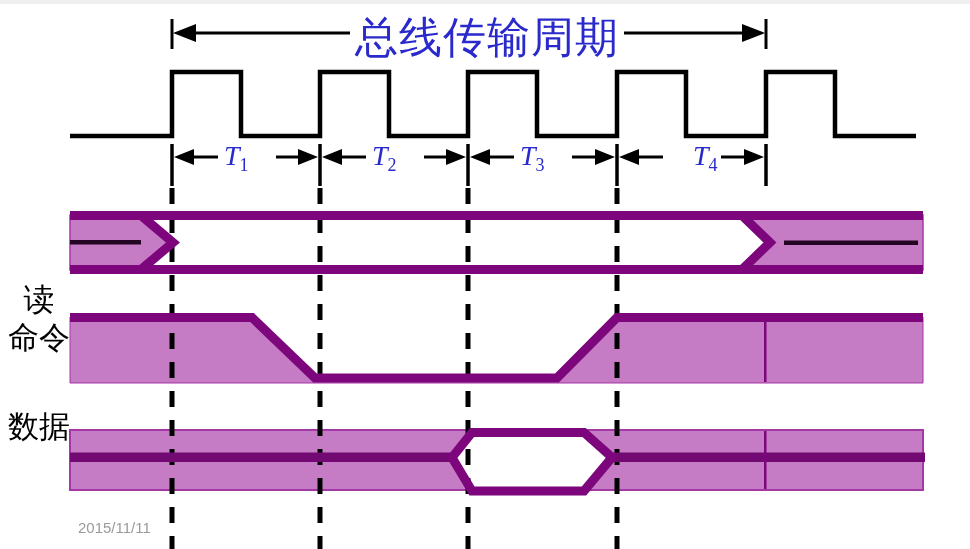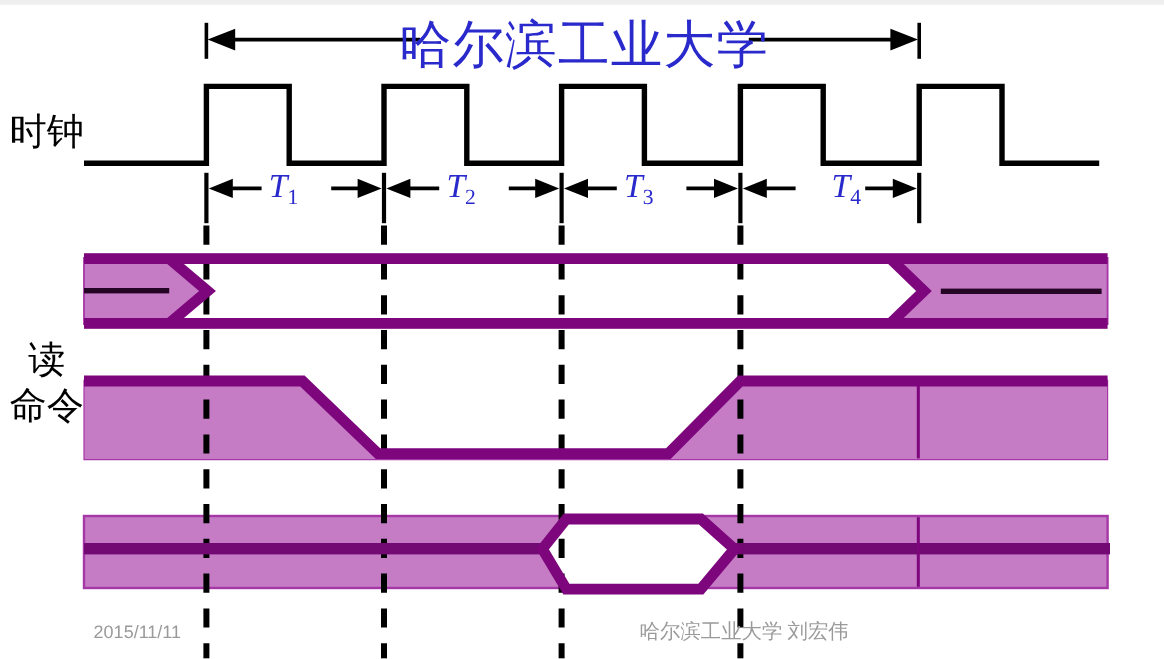--- a/index.html
+++ b/index.html
@@ -107,26 +107,25 @@
         <polygon points="322,157 342,149 342,165"></polygon>
           <polygon points="466,157 446,149 446,165"></polygon>
         <polygon points="470,157 490,149 490,165"></polygon>
           <polygon points="615,157 595,149 595,165"></polygon>
         <polygon points="619,157 639,149 639,165"></polygon>
           <polygon points="764,157 744,149 744,165"></polygon>
       </g>
     </g>
   </svg>
 
-  <div class="title">哈尔滨工业大学</div>
+  <div class="title">总线传输周期</div>
 
   <div class="tlabel" style="left:224px;"><span>T</span><sub>1</sub></div>
   <div class="tlabel" style="left:372px;"><span>T</span><sub>2</sub></div>
   <div class="tlabel" style="left:520px;"><span>T</span><sub>3</sub></div>
   <div class="tlabel" style="left:693px;"><span>T</span><sub>4</sub></div>
 
-  <div class="lbl" style="left:8px;top:92px;">时钟</div>
   <div class="lbl" style="left:6px;top:281px;width:66px;text-align:center;line-height:38px;">读
 命令</div>
+  <div class="lbl" style="left:8px;top:409px;">数据</div>
 
   <div class="footer-date">2015/11/11</div>
-  <div class="footer-credit">哈尔滨工业大学  刘宏伟</div>
 </div>
 
 </body></html>

